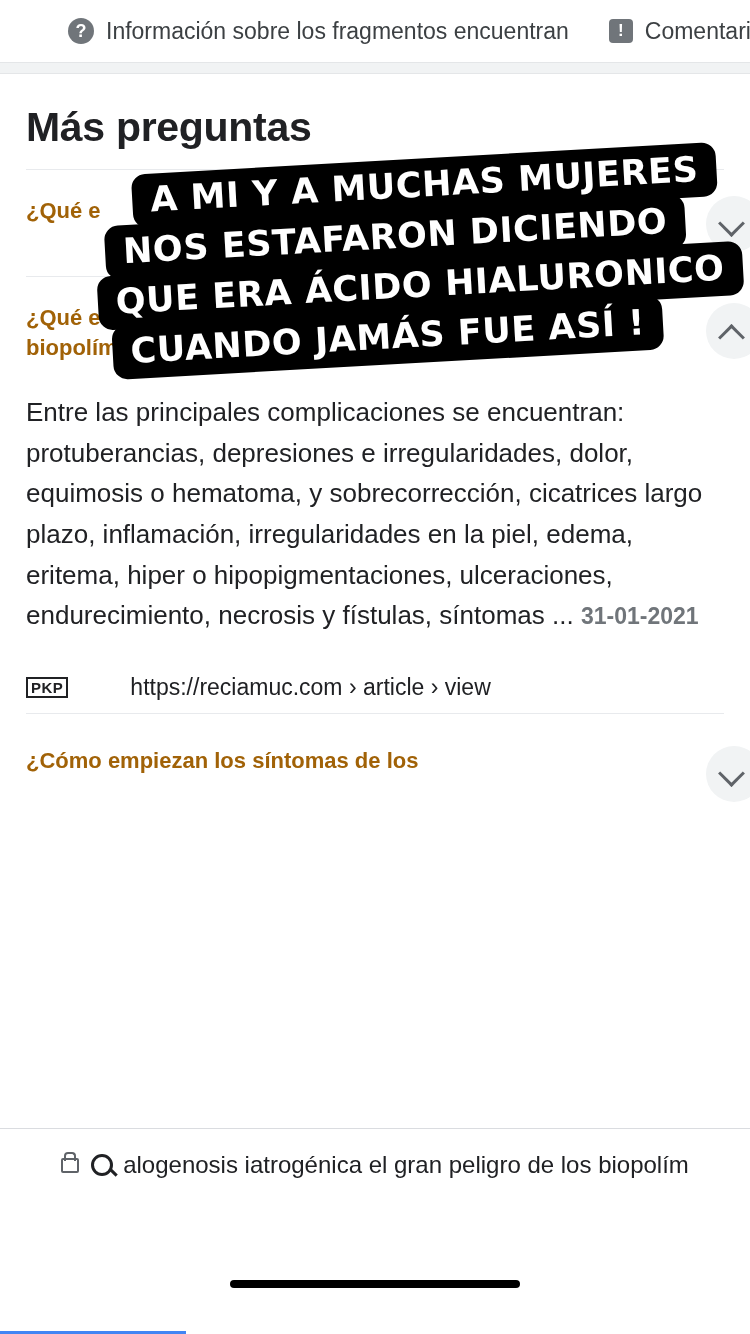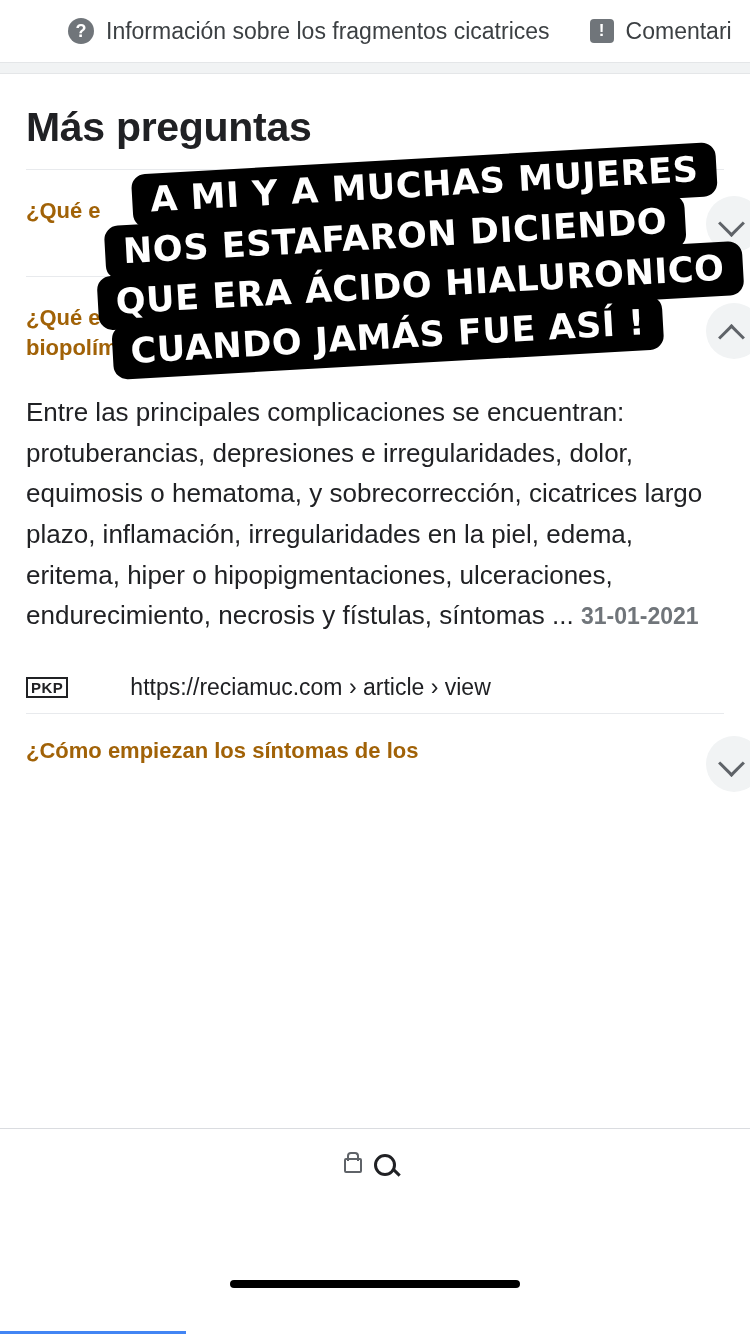--- a/index.html
+++ b/index.html
@@ -163,21 +163,21 @@
     text-align: center;
     color: #1a73e8;
     font-size: 25px;
     font-weight: bold;
     letter-spacing: 0.6px;
     margin: 54px 0 44px 0;
   }
 
   .qa-row.last {
     border-top: 1px solid #e8eaed;
-    padding-top: 22px;
+    padding-top: 32px;
   }
 
   
   .sticker {
     position: absolute;
     left: 96px;
     top: 160px;
     width: 600px;
     transform: rotate(-3.2deg);
     pointer-events: none;
@@ -279,21 +279,21 @@
     height: 3px;
     background: #4285f4;
   }
 </style>
 </head>
 <body>
 
 <div class="topbar">
   <div class="topbar-item">
     <span class="circle-icon">?</span>
-    <span>Información sobre los fragmentos cicatrices</span>
+    <span>Información sobre los fragmentos encuentran</span>
   </div>
   <div class="topbar-item">
     <span class="square-icon">!</span>
     <span>Comentari</span>
   </div>
 </div>
 
 <div class="divider-strong"></div>
 
 <div class="content">
@@ -336,16 +336,17 @@
   <div class="line l1">A MI Y A MUCHAS MUJERES</div><br>
   <div class="line l2">NOS ESTAFARON DICIENDO</div><br>
   <div class="line l3">QUE ERA ÁCIDO HIALURONICO</div><br>
   <div class="line l4">CUANDO JAMÁS FUE ASÍ !</div>
 </div>
 
 <div class="bottombar">
   <div class="omnibox">
     <span class="lock"></span>
     <span class="mag"></span>
+    <span>alogenosis iatrogénica el gran peligro de los biopolím</span>
   </div>
   <div class="home-indicator"></div>
   <div class="bottom-progress"></div>
 </div>
 
 </body></html>

